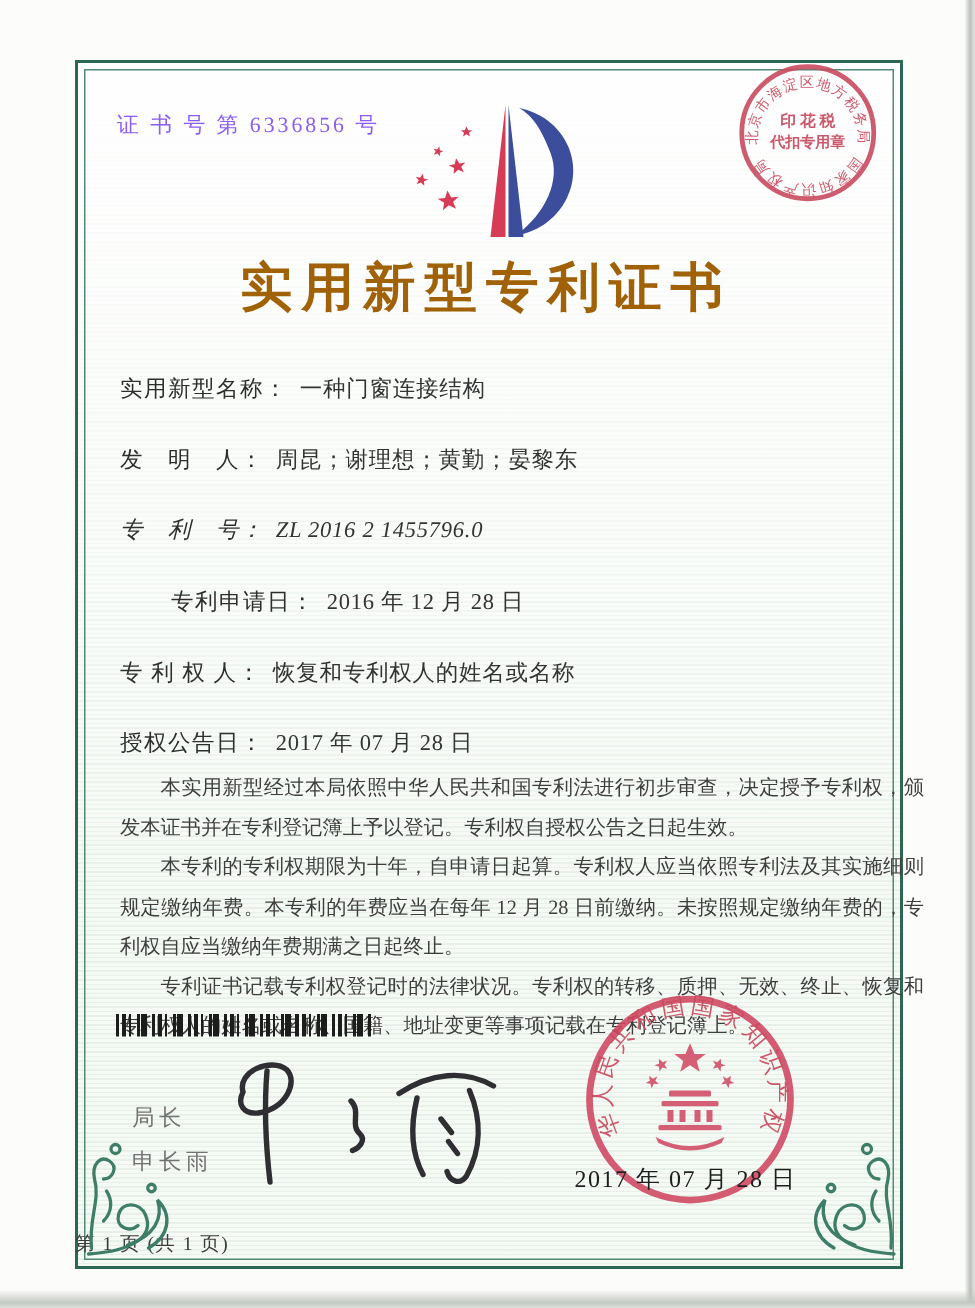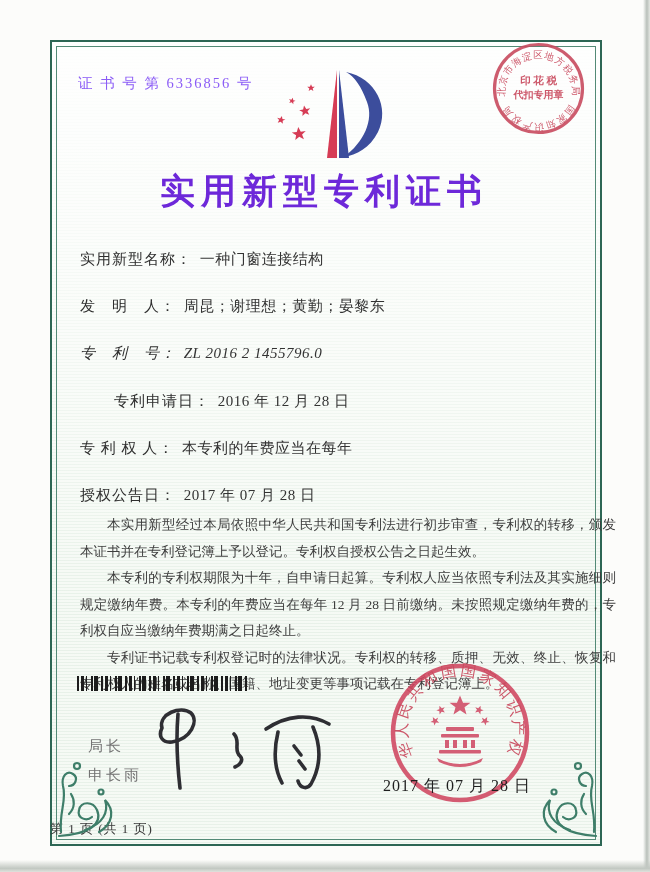--- a/index.html
+++ b/index.html
@@ -19,21 +19,21 @@
   .frame-inner{position:absolute;left:4px;top:4px;right:4px;bottom:4px;
     border:1px solid #538a76;}
   .guilloche{position:absolute;left:0;top:0;right:0;bottom:0;
     background:
       linear-gradient(180deg,rgba(255,255,255,.95) 0%,rgba(255,255,255,.55) 38%,rgba(255,255,255,.15) 70%),
       repeating-linear-gradient(180deg,#f4f9f3 0px,#f4f9f3 2px,#e4efe5 2px,#e4efe5 3px);}
   .cert-no{position:absolute;left:78px;top:74px;font-size:14.5px;color:#8b5cf6;
     letter-spacing:2px;}
   .logo{position:absolute;left:268px;top:62px;}
   .title{position:absolute;left:50px;top:168px;width:548px;text-align:center;
-    font-size:35px;font-weight:600;color:#6d28d9;letter-spacing:6px;}
+    font-size:35px;font-weight:600;color:#a16207;letter-spacing:6px;}
   .fields{position:absolute;left:80px;top:250px;width:520px;}
   .field-row{position:absolute;left:0;font-size:15px;color:#2e2e2e;white-space:nowrap;}
   .field-row .lbl{letter-spacing:1px;}
   .field-row .val{margin-left:4px;letter-spacing:.5px;color:#333;}
   .f0{top:0;text-align:right;} .f1{top:47px;} .f2{top:94px;font-style:italic;} .f3{top:142px;margin-left:34px;} .f4{top:189px;} .f5{top:236px;}
   .body-text{position:absolute;left:80px;top:512px;width:536px;font-size:13.5px;
     line-height:26.5px;color:#3e3e3e;text-align:justify;}
   .body-text p{margin:0;text-indent:2em;}
   .barcode{position:absolute;left:77px;top:676px;width:172px;height:15px;
     background:
@@ -96,30 +96,30 @@
     <div class="field-row f2">
       <span class="lbl">专　利　号：</span>
       <span class="val">ZL 2016 2 1455796.0</span>
     </div>
     <div class="field-row f3">
       <span class="lbl">专利申请日：</span>
       <span class="val">2016 年 12 月 28 日</span>
     </div>
     <div class="field-row f4">
       <span class="lbl">专 利 权 人：</span>
-      <span class="val">本专利的年费应当在每年</span>
+      <span class="val">恢复和专利权人的姓名或名称</span>
     </div>
     <div class="field-row f5">
       <span class="lbl">授权公告日：</span>
       <span class="val">2017 年 07 月 28 日</span>
     </div>
   </div>
 
   <div class="body-text">
-    <p>本实用新型经过本局依照中华人民共和国专利法进行初步审查，专利权的转移，颁发本证书并在专利登记簿上予以登记。专利权自授权公告之日起生效。</p>
+    <p>本实用新型经过本局依照中华人民共和国专利法进行初步审查，决定授予专利权，颁发本证书并在专利登记簿上予以登记。专利权自授权公告之日起生效。</p>
     <p>本专利的专利权期限为十年，自申请日起算。专利权人应当依照专利法及其实施细则规定缴纳年费。本专利的年费应当在每年 12 月 28 日前缴纳。未按照规定缴纳年费的，专利权自应当缴纳年费期满之日起终止。</p>
     <p>专利证书记载专利权登记时的法律状况。专利权的转移、质押、无效、终止、恢复和专利权人的姓名或名称、国籍、地址变更等事项记载在专利登记簿上。</p>
   </div>
 
   <div class="barcode"></div>
 
   <div class="signer">
     <div>局长</div>
     <div>申长雨</div>
   </div>

